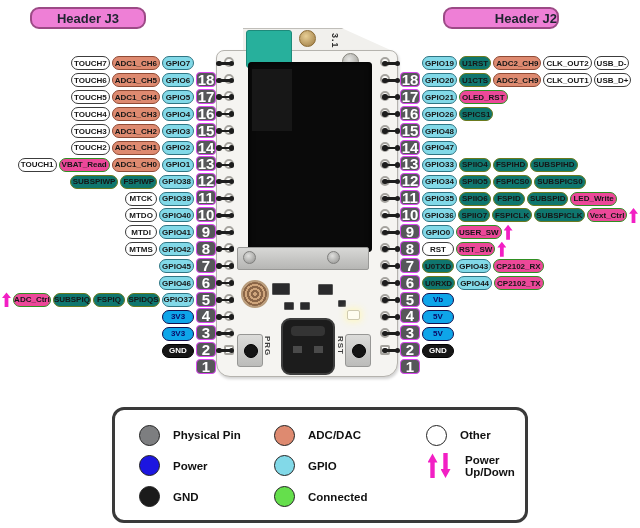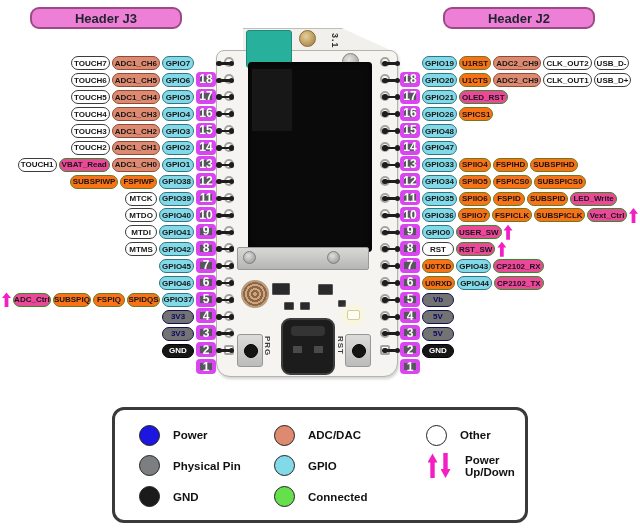--- a/index.html
+++ b/index.html
@@ -1,46 +1,46 @@
 <!DOCTYPE html>
 <html><head>
 <meta charset="utf-8">
 <style>
   * { margin:0; padding:0; box-sizing:border-box; }
   body { font-family:"Liberation Sans", sans-serif; background:#fff; }
   #canvas { position:relative; width:640px; height:528px; background:#fff; overflow:hidden; }
 
   
-  .hdr { position:absolute; top:7px; width:152px; height:22px; background:#ee7fd6;
+  .hdr { position:absolute; top:7px; width:116px; height:22px; background:#ee7fd6;
          border:2px solid #9c4a86; border-radius:9px; display:flex; align-items:center;
          justify-content:center; font-size:13px; font-weight:bold; color:#1f2430; }
-  #hdr-j3 { left:30px; } #hdr-j2 { left:443px; }
+  #hdr-j3 { left:30px; } #hdr-j2 { left:443px;justify-content:flex-end; }
 
   
   .rows { position:absolute; top:55px; display:flex; flex-direction:column; z-index:3; }
   #rows-left  { left:2px;   width:230px; }
   #rows-right { left:384px; width:254px; }
   .prow { height:16.9px; display:flex; align-items:center; gap:2px; }
   .prow.l { justify-content:flex-end; }
   .prow.r { justify-content:flex-start; }
 
   .plabel { height:14px; min-width:32px; padding:0 2px; border-radius:7px;
             display:inline-flex; align-items:center; justify-content:center;
             font-size:8px; font-weight:bold; color:#161616; white-space:nowrap;
             border:1.5px solid #3c3c3c; background:#fff; }
   .t-gpio      { background:#82d9e8; border-color:#2f7583; }
   .t-adc       { background:#de8a70; border-color:#8f4a35; }
-  .t-spi       { background:#f97316; border-color:#6b7a1e; }
+  .t-spi       { background:#0f766e; border-color:#6b7a1e; }
   .t-connected { background:#ec4899; border-color:#2f8f22; }
   .t-other     { background:#ffffff; border-color:#3c3c3c; }
-  .t-power     { background:#737373; border-color:#11104f; color:#0b0966; }
+  .t-power     { background:#0ea5e9; border-color:#11104f; color:#0b0966; }
   .t-gnd       { background:#161616; border-color:#000;    color:#ffffff; }
 
-  .pbadge { width:20px; height:15px; flex:0 0 20px; background:#56575a; border:4px solid #d946ef;
-            border-radius:4px; color:#fff; font-size:12px; font-weight:bold;
+  .pbadge { width:20px; height:15px; flex:0 0 20px; background:#56575a; border:1px solid #d946ef;
+            border-radius:4px; color:#fff; font-size:15px; font-weight:bold;
             display:inline-flex; align-items:center; justify-content:center;margin-top:32px; }
   .conn { width:14px; flex:0 0 14px; height:2.5px; background:#1d1d1d; border-radius:2px; position:relative; }
   .conn::before, .conn::after { content:""; position:absolute; top:-1.5px; width:5.5px; height:5.5px;
             border-radius:50%; background:#1d1d1d; }
   .conn::before { left:-2px; } .conn::after { right:-2px; }
 
   .parrow { width:9px; height:15px; flex:0 0 9px; background:#f21fc4;
             clip-path:polygon(50% 0,100% 38%,71% 38%,71% 100%,29% 100%,29% 38%,0 38%); }
 
   
@@ -499,26 +499,26 @@
       </div>
       <div class="prow r">
         <span class="conn"></span>
         <span class="pbadge">1</span>
         <span class="plabel t-gnd">GND</span>
       </div>
     </div>
 
   <div id="legend">
       <div class="leg-item">
+        <div class="leg-swatch" style="background: rgb(125, 126, 128);"></div>
+        <span class="leg-text">Physical Pin</span>
+      </div>
+      <div class="leg-item">
         <div class="leg-swatch" style="background: rgb(28, 22, 224);"></div>
         <span class="leg-text">Power</span>
-      </div>
-      <div class="leg-item">
-        <div class="leg-swatch" style="background: rgb(125, 126, 128);"></div>
-        <span class="leg-text">Physical Pin</span>
       </div>
       <div class="leg-item">
         <div class="leg-swatch" style="background: rgb(27, 27, 27);"></div>
         <span class="leg-text">GND</span>
       </div>
       <div class="leg-item">
         <div class="leg-swatch" style="background: rgb(222, 138, 112);"></div>
         <span class="leg-text">ADC/DAC</span>
       </div>
       <div class="leg-item">

